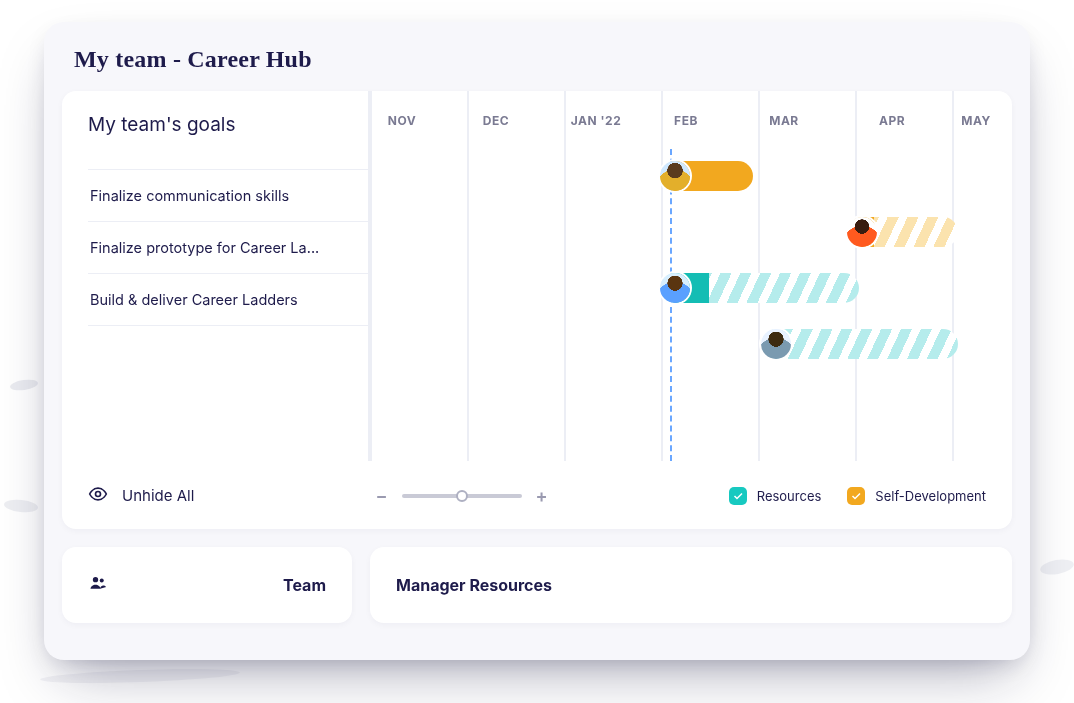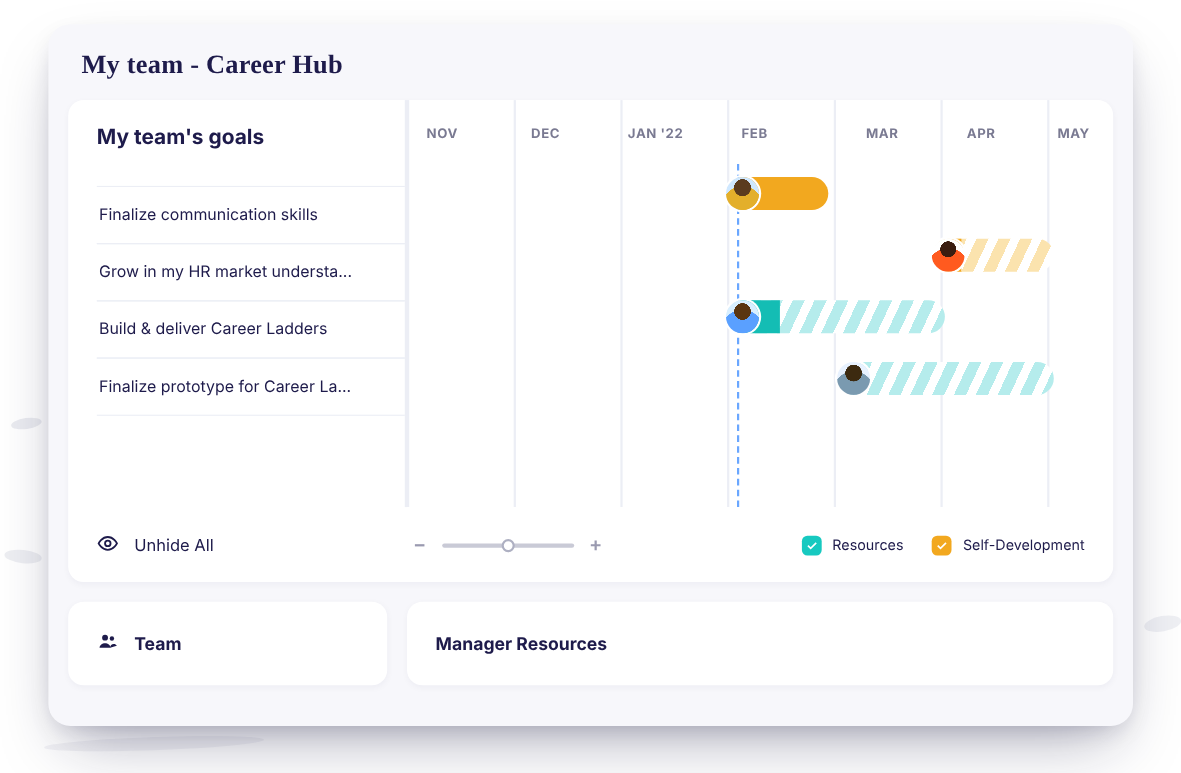--- a/index.html
+++ b/index.html
@@ -85,21 +85,21 @@
 
   .goals-wrap{display:flex;height:370px;}
 
   
   .goals-side{
     width:306px;
     padding:22px 0 0 26px;
     border-right:none;
   }
   .goals-title{
-    font-size:19px;font-weight:700;color:var(--navy);
+    font-size:19px;font-weight:400;color:var(--navy);
     margin-bottom:34px;
   }
   .goal-list{list-style:none;margin:0;padding:0;}
   .goal-list li{
     font-size:14.5px;color:var(--navy);
     padding:17px 18px 17px 2px;
     border-bottom:1px solid var(--line);
     border-top:1px solid var(--line);
     white-space:nowrap;overflow:hidden;text-overflow:ellipsis;
     margin-top:-1px;
@@ -176,21 +176,21 @@
   .legend{display:flex;align-items:center;gap:26px;}
   .legend .item{display:flex;align-items:center;gap:10px;font-size:13px;color:var(--navy);cursor:pointer;}
   .check{width:18px;height:18px;border-radius:5px;display:flex;align-items:center;justify-content:center;}
   .check svg{width:12px;height:12px;stroke:#fff;fill:none;stroke-width:3;}
   .check.teal{background:var(--teal);}
   .check.orange{background:var(--orange);}
 
   
   .bottom-row{display:flex;gap:18px;margin:18px;}
   .bottom-row .card{flex:1;margin:0;height:76px;display:flex;align-items:center;padding:0 26px;}
-  .bottom-row .small{flex:0 0 290px;}
+  .bottom-row .small{flex:0 0 290px;justify-content:space-between;}
   .section-title{font-size:16px;font-weight:700;color:var(--navy);}
   .team-icon{margin-right:14px;color:var(--navy);}
   .team-icon svg{width:20px;height:20px;fill:var(--navy);}
 
 </style>
 </head>
 <body>
 
 <div class="noise" aria-hidden="true">
   <span class="n1"></span>
@@ -204,43 +204,42 @@
   <div class="topbar">
     <div class="title">My team - Career Hub</div>
   </div>
 
   <div class="card main">
     <div class="goals-wrap">
       <div class="goals-side">
         <div class="goals-title">My team's goals</div>
         <ul class="goal-list">
           <li>Finalize communication skills</li>
-          <li>Grow in my HR market understa...</li>
+          <li>Finalize prototype for Career La...</li>
           <li>Build &amp; deliver Career Ladders</li>
-          <li>Finalize prototype for Career La...</li>
         </ul>
       </div>
 
       <div class="timeline">
 
         <div class="grid">
 
           <div class="mcol" style="left:0px"></div>
           <div class="mcol" style="left:97px"></div>
           <div class="mcol" style="left:194px"></div>
           <div class="mcol" style="left:291px"></div>
           <div class="mcol" style="left:388px"></div>
           <div class="mcol" style="left:485px"></div>
           <div class="mcol" style="left:582px"></div>
 
           <span class="mlabel" style="left:32px">NOV</span>
           <span class="mlabel" style="left:126px">DEC</span>
           <span class="mlabel" style="left:226px">JAN '22</span>
           <span class="mlabel" style="left:316px">FEB</span>
-          <span class="mlabel" style="left:432px">MAR</span>
+          <span class="mlabel" style="left:414px">MAR</span>
           <span class="mlabel" style="left:522px">APR</span>
           <span class="mlabel" style="left:606px">MAY</span>
         </div>
 
         <div class="today" style="left:300px"></div>
 
         <div class="rows">
           <div class="row">
             <div class="bar bar-orange" style="left:291px;width:92px">
               <div class="chip c1"></div>

